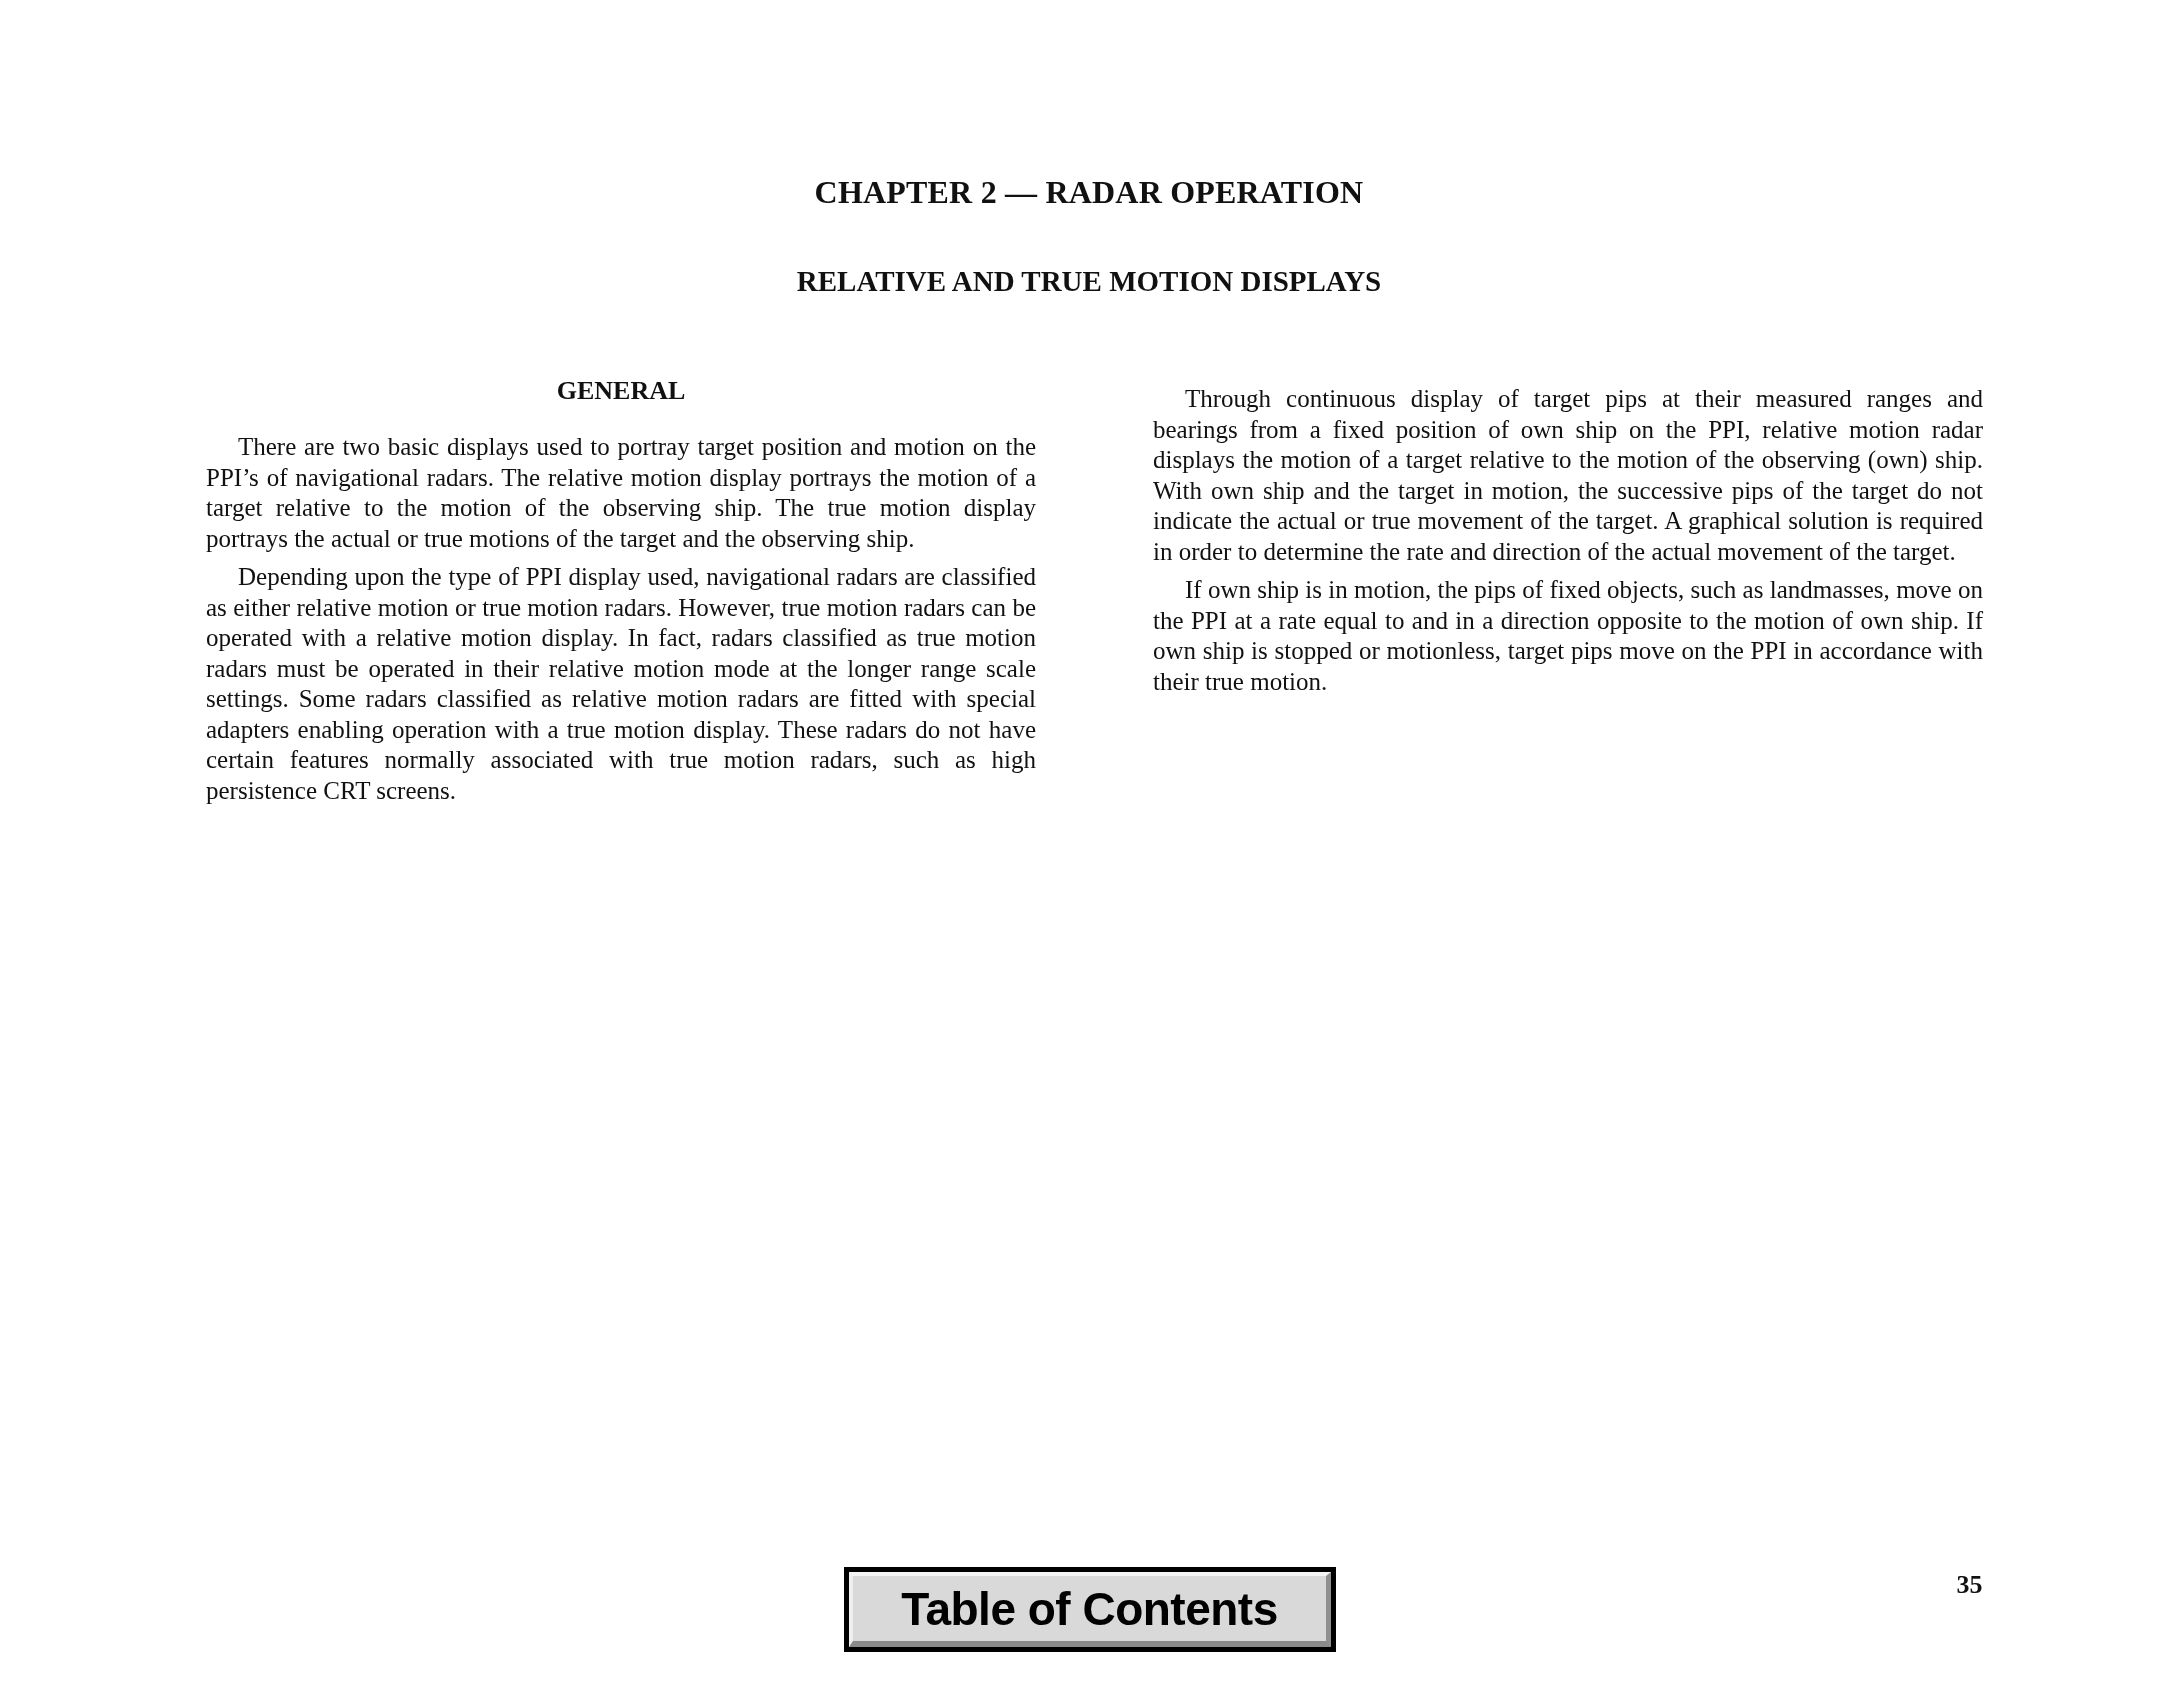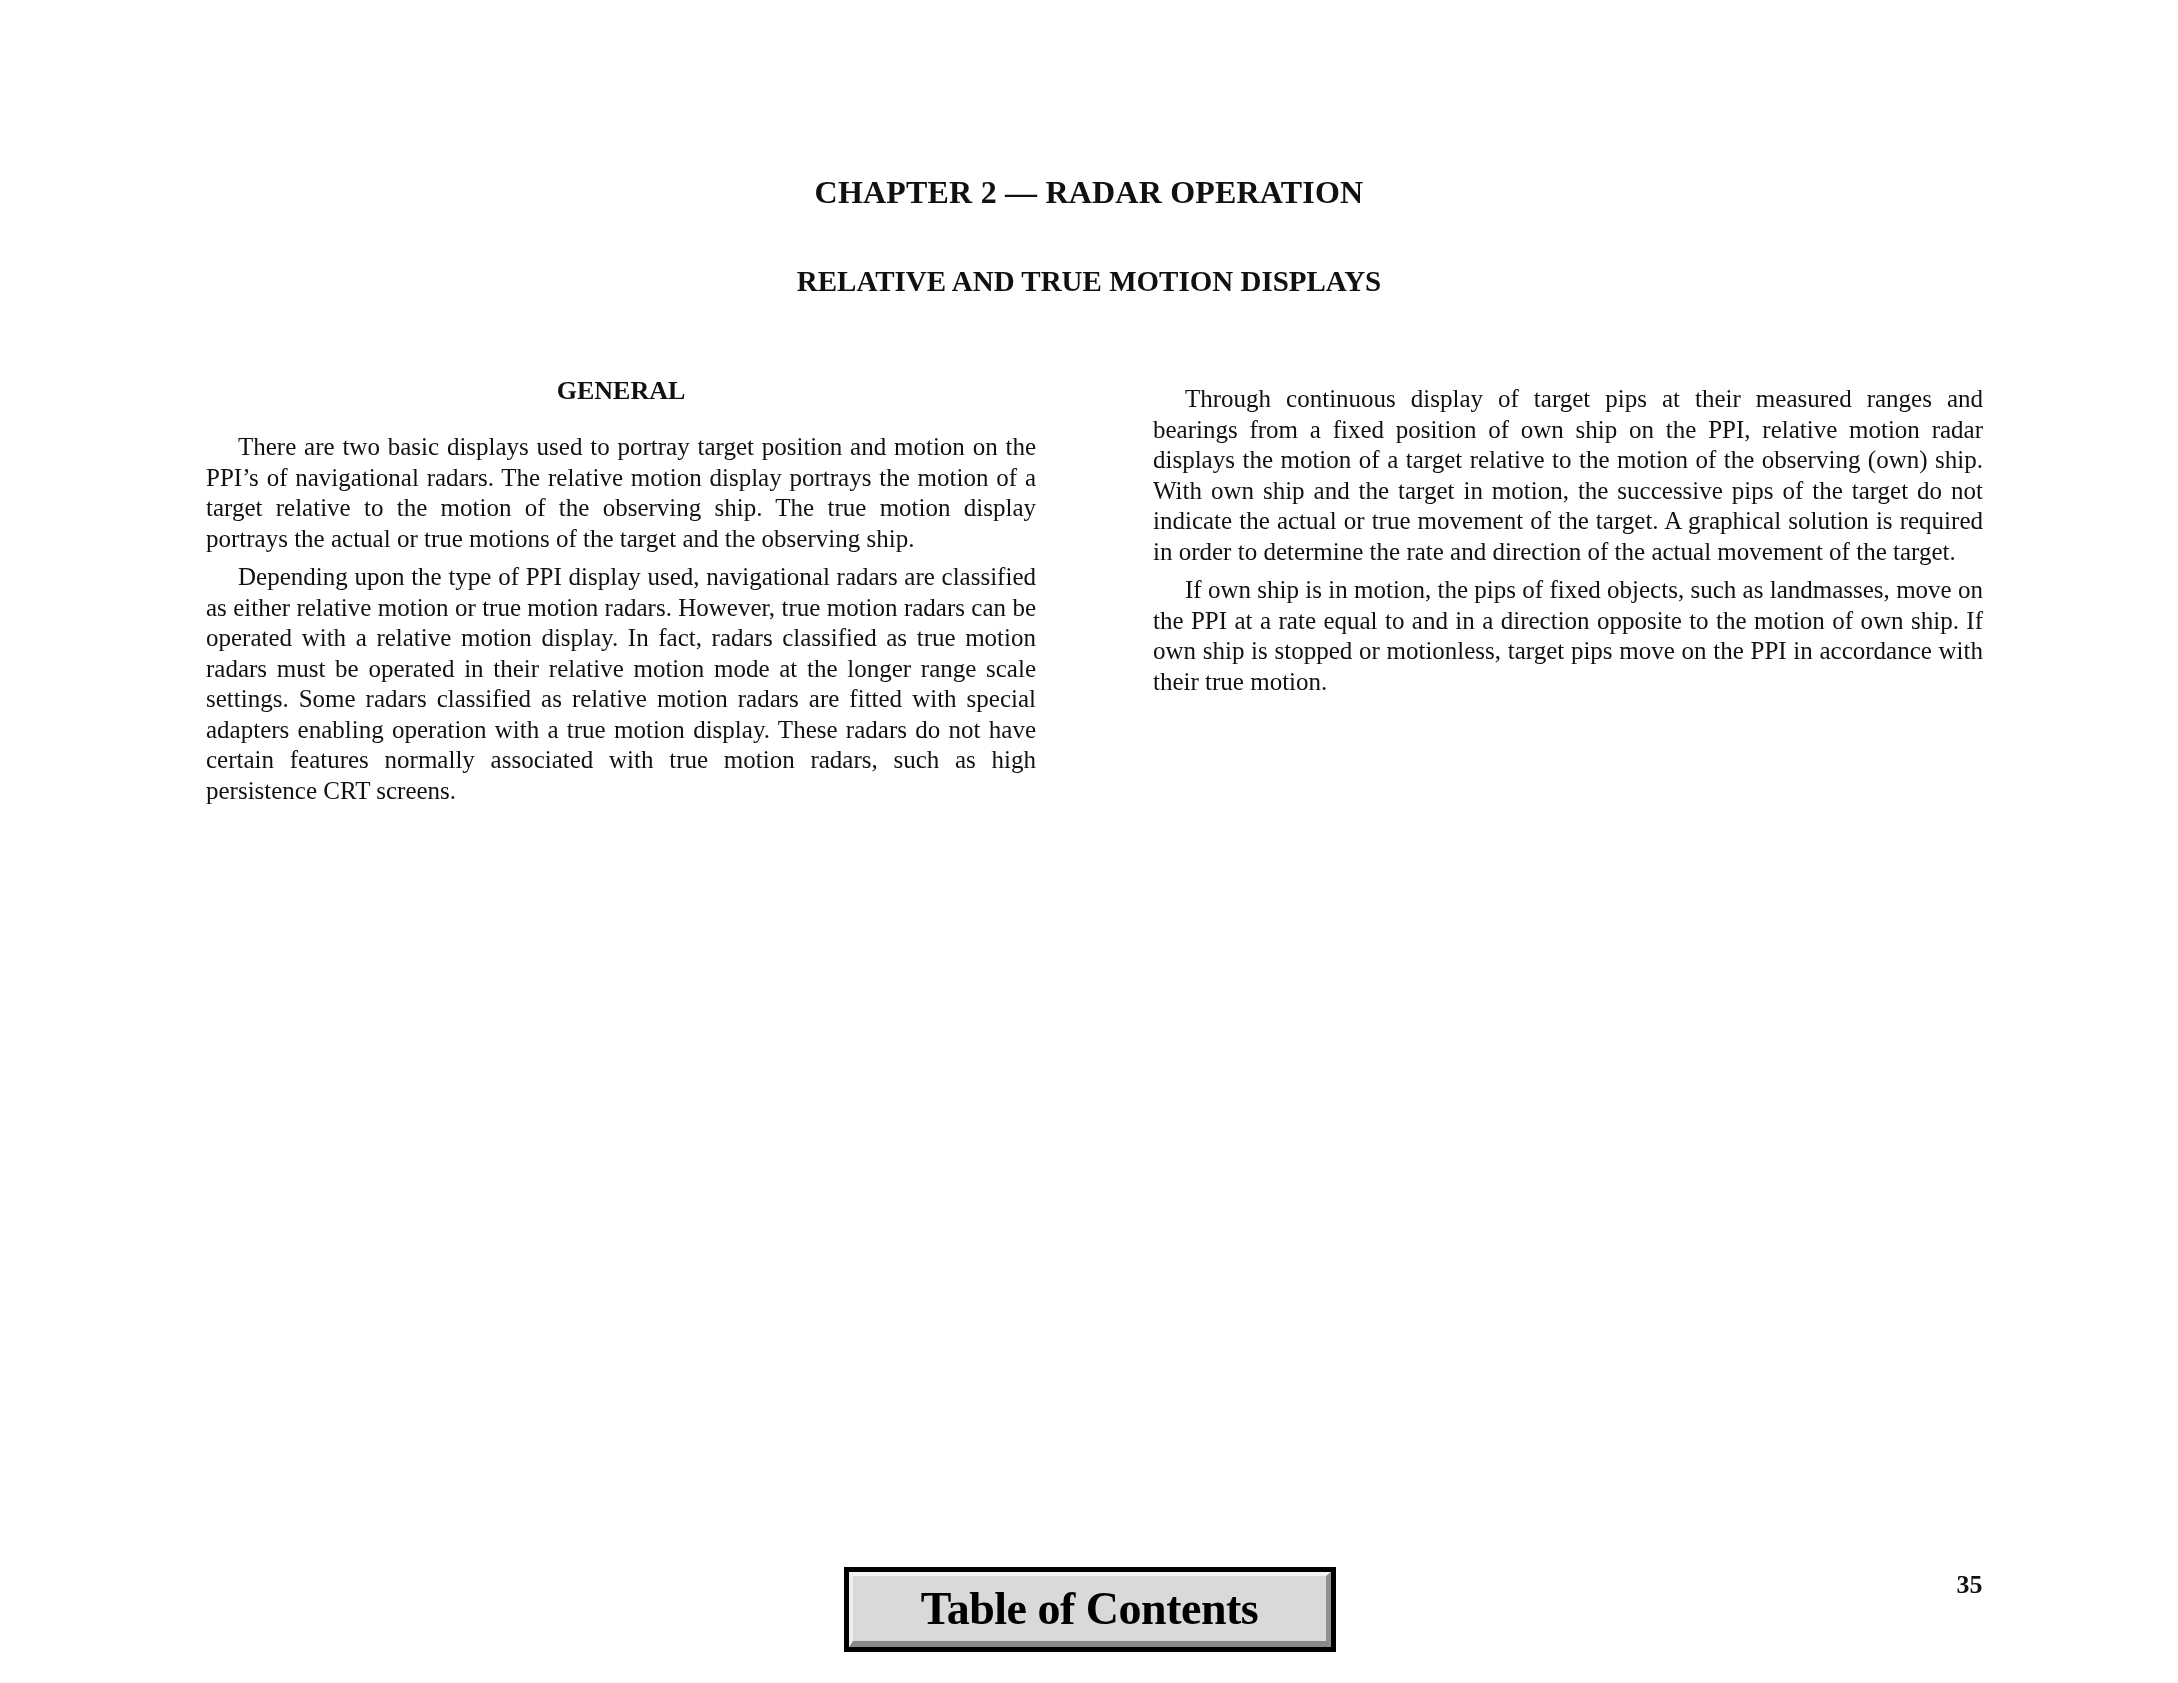--- a/index.html
+++ b/index.html
@@ -78,21 +78,21 @@
       background: #d9d9d9;
       border-top: 4px solid #f4f4f4;
       border-left: 4px solid #efefef;
       border-right: 5px solid #8f8f8f;
       border-bottom: 6px solid #8a8a8a;
       display: flex;
       align-items: center;
       justify-content: center;
     }
     .toc-label {
-      font-family: Liberation Serif, serif;
+      font-family: Liberation Sans, sans-serif;
       font-weight: bold;
       font-size: 46px;
       color: #000000;
       letter-spacing: -0.5px;
     }
     .page-number {
       position: absolute;
       left: 1940px;
       top: 1570px;
       width: 59px;

